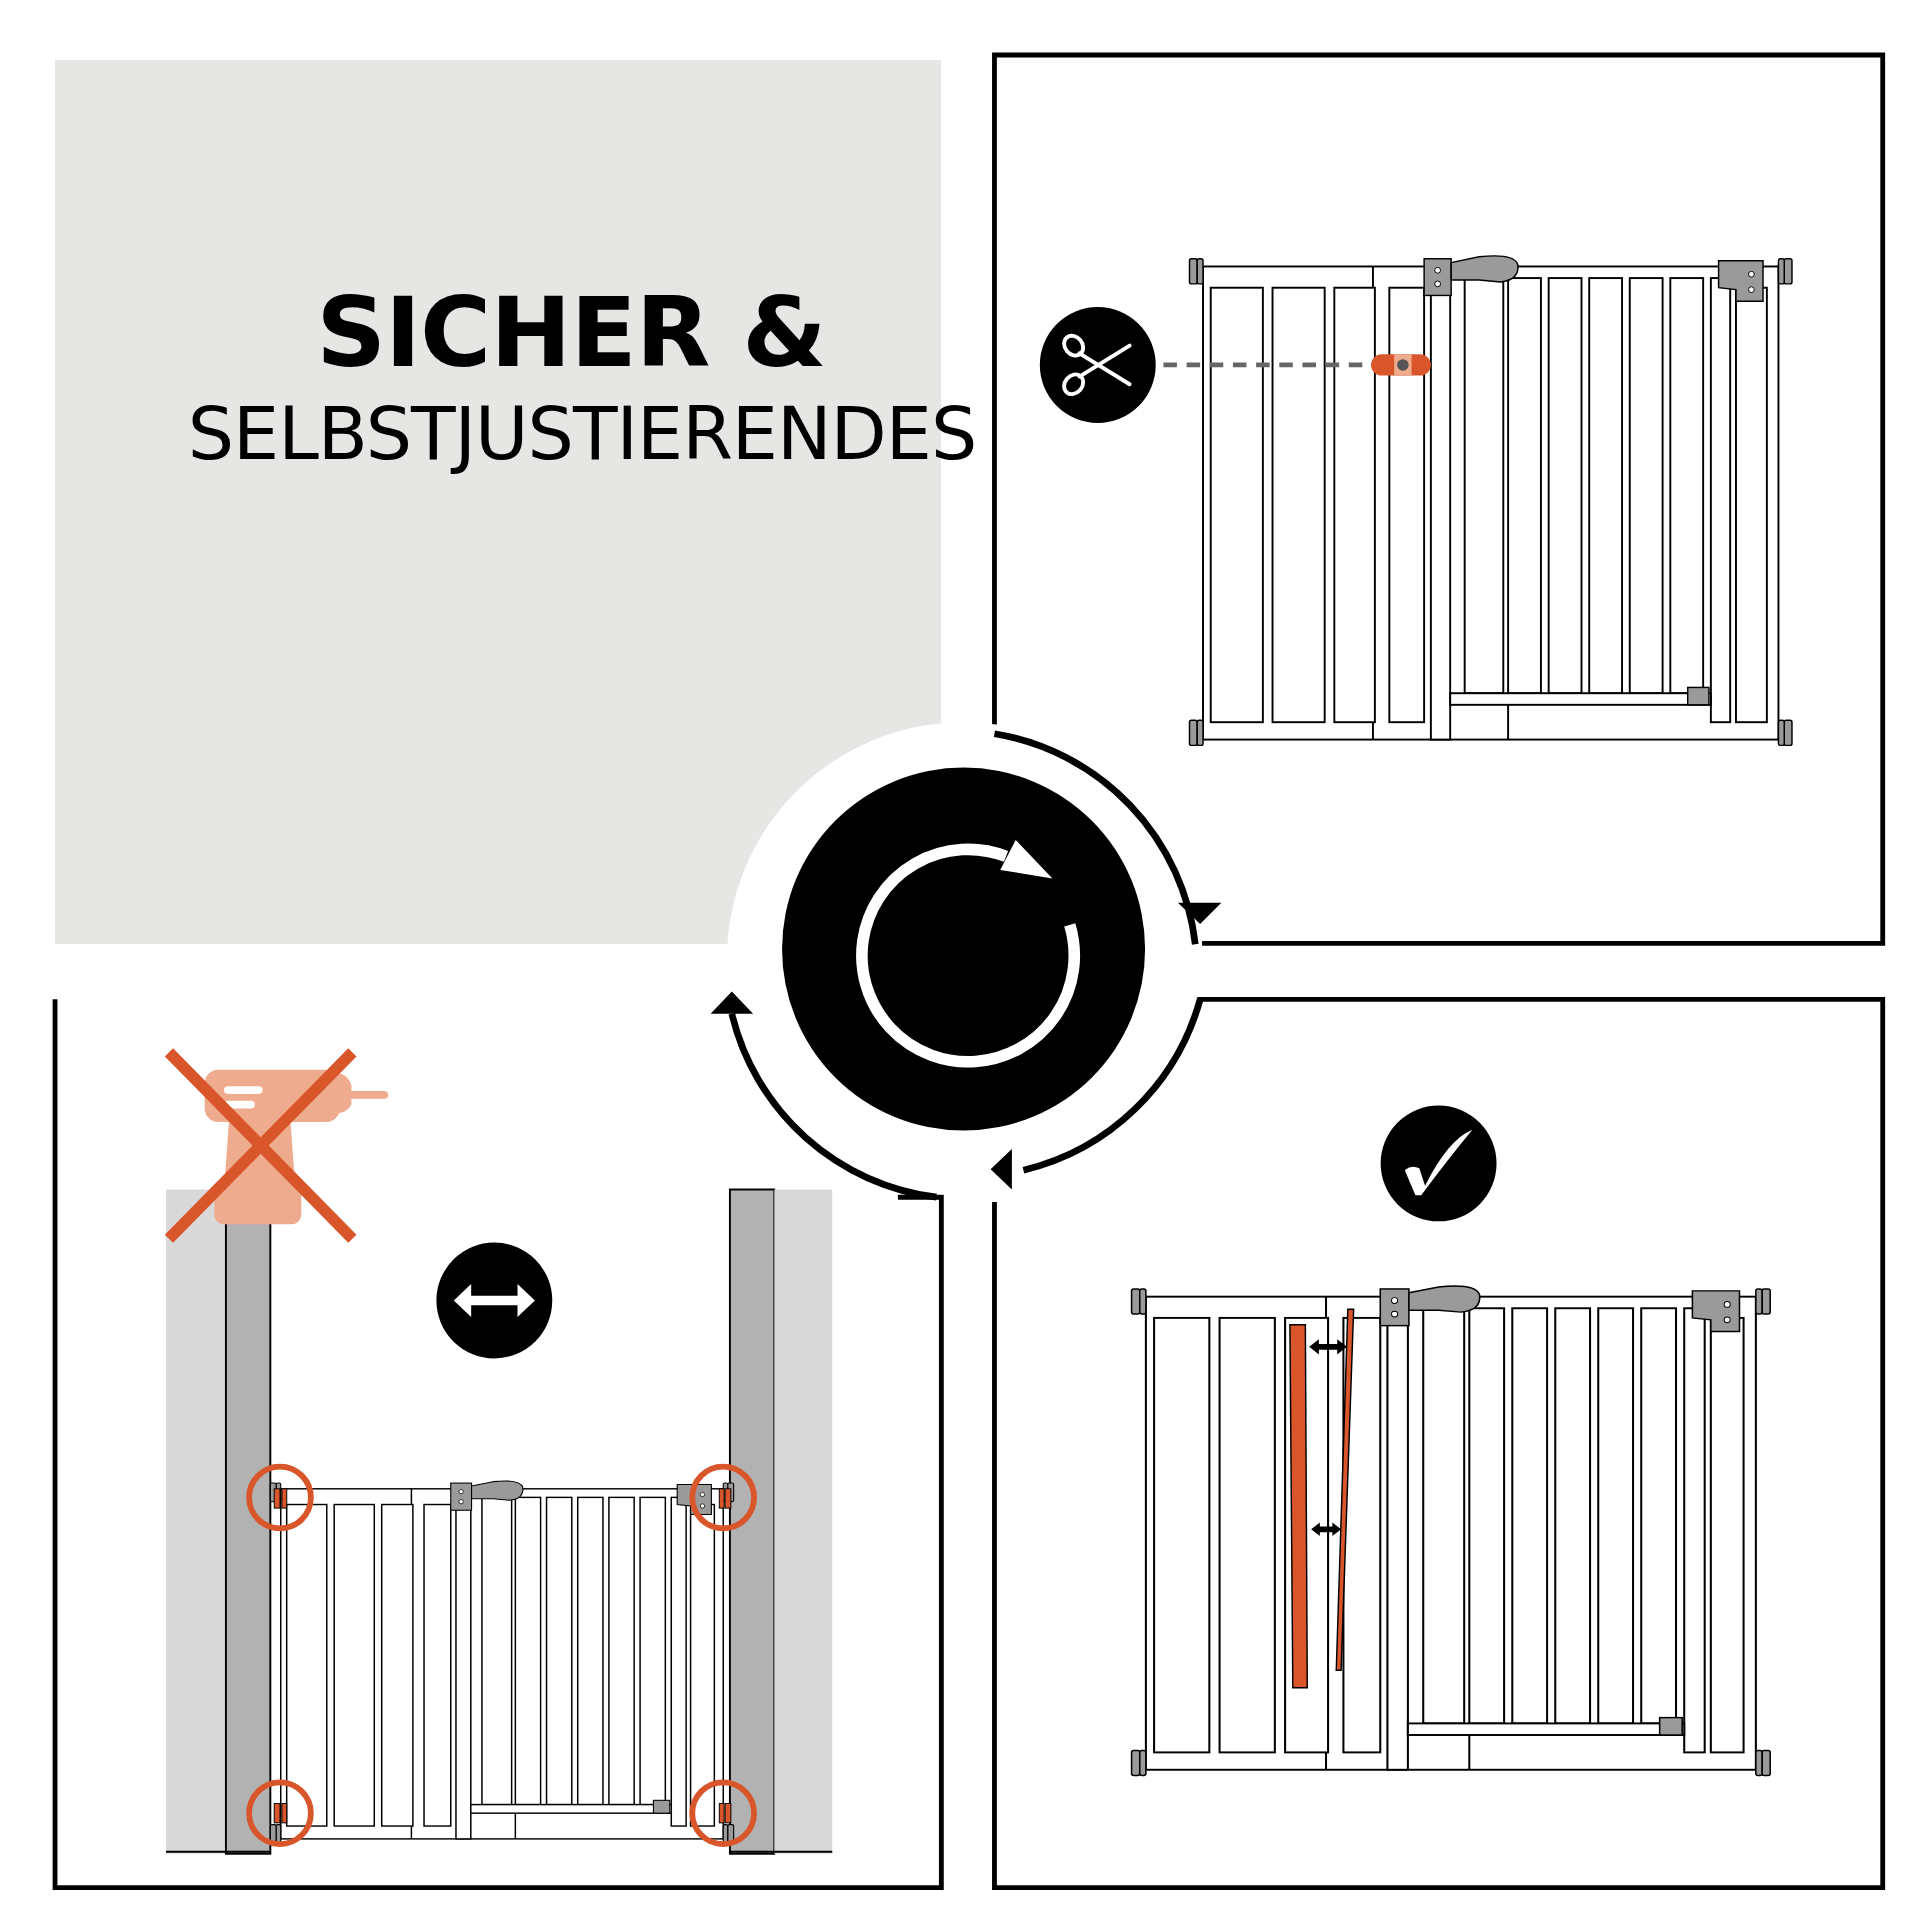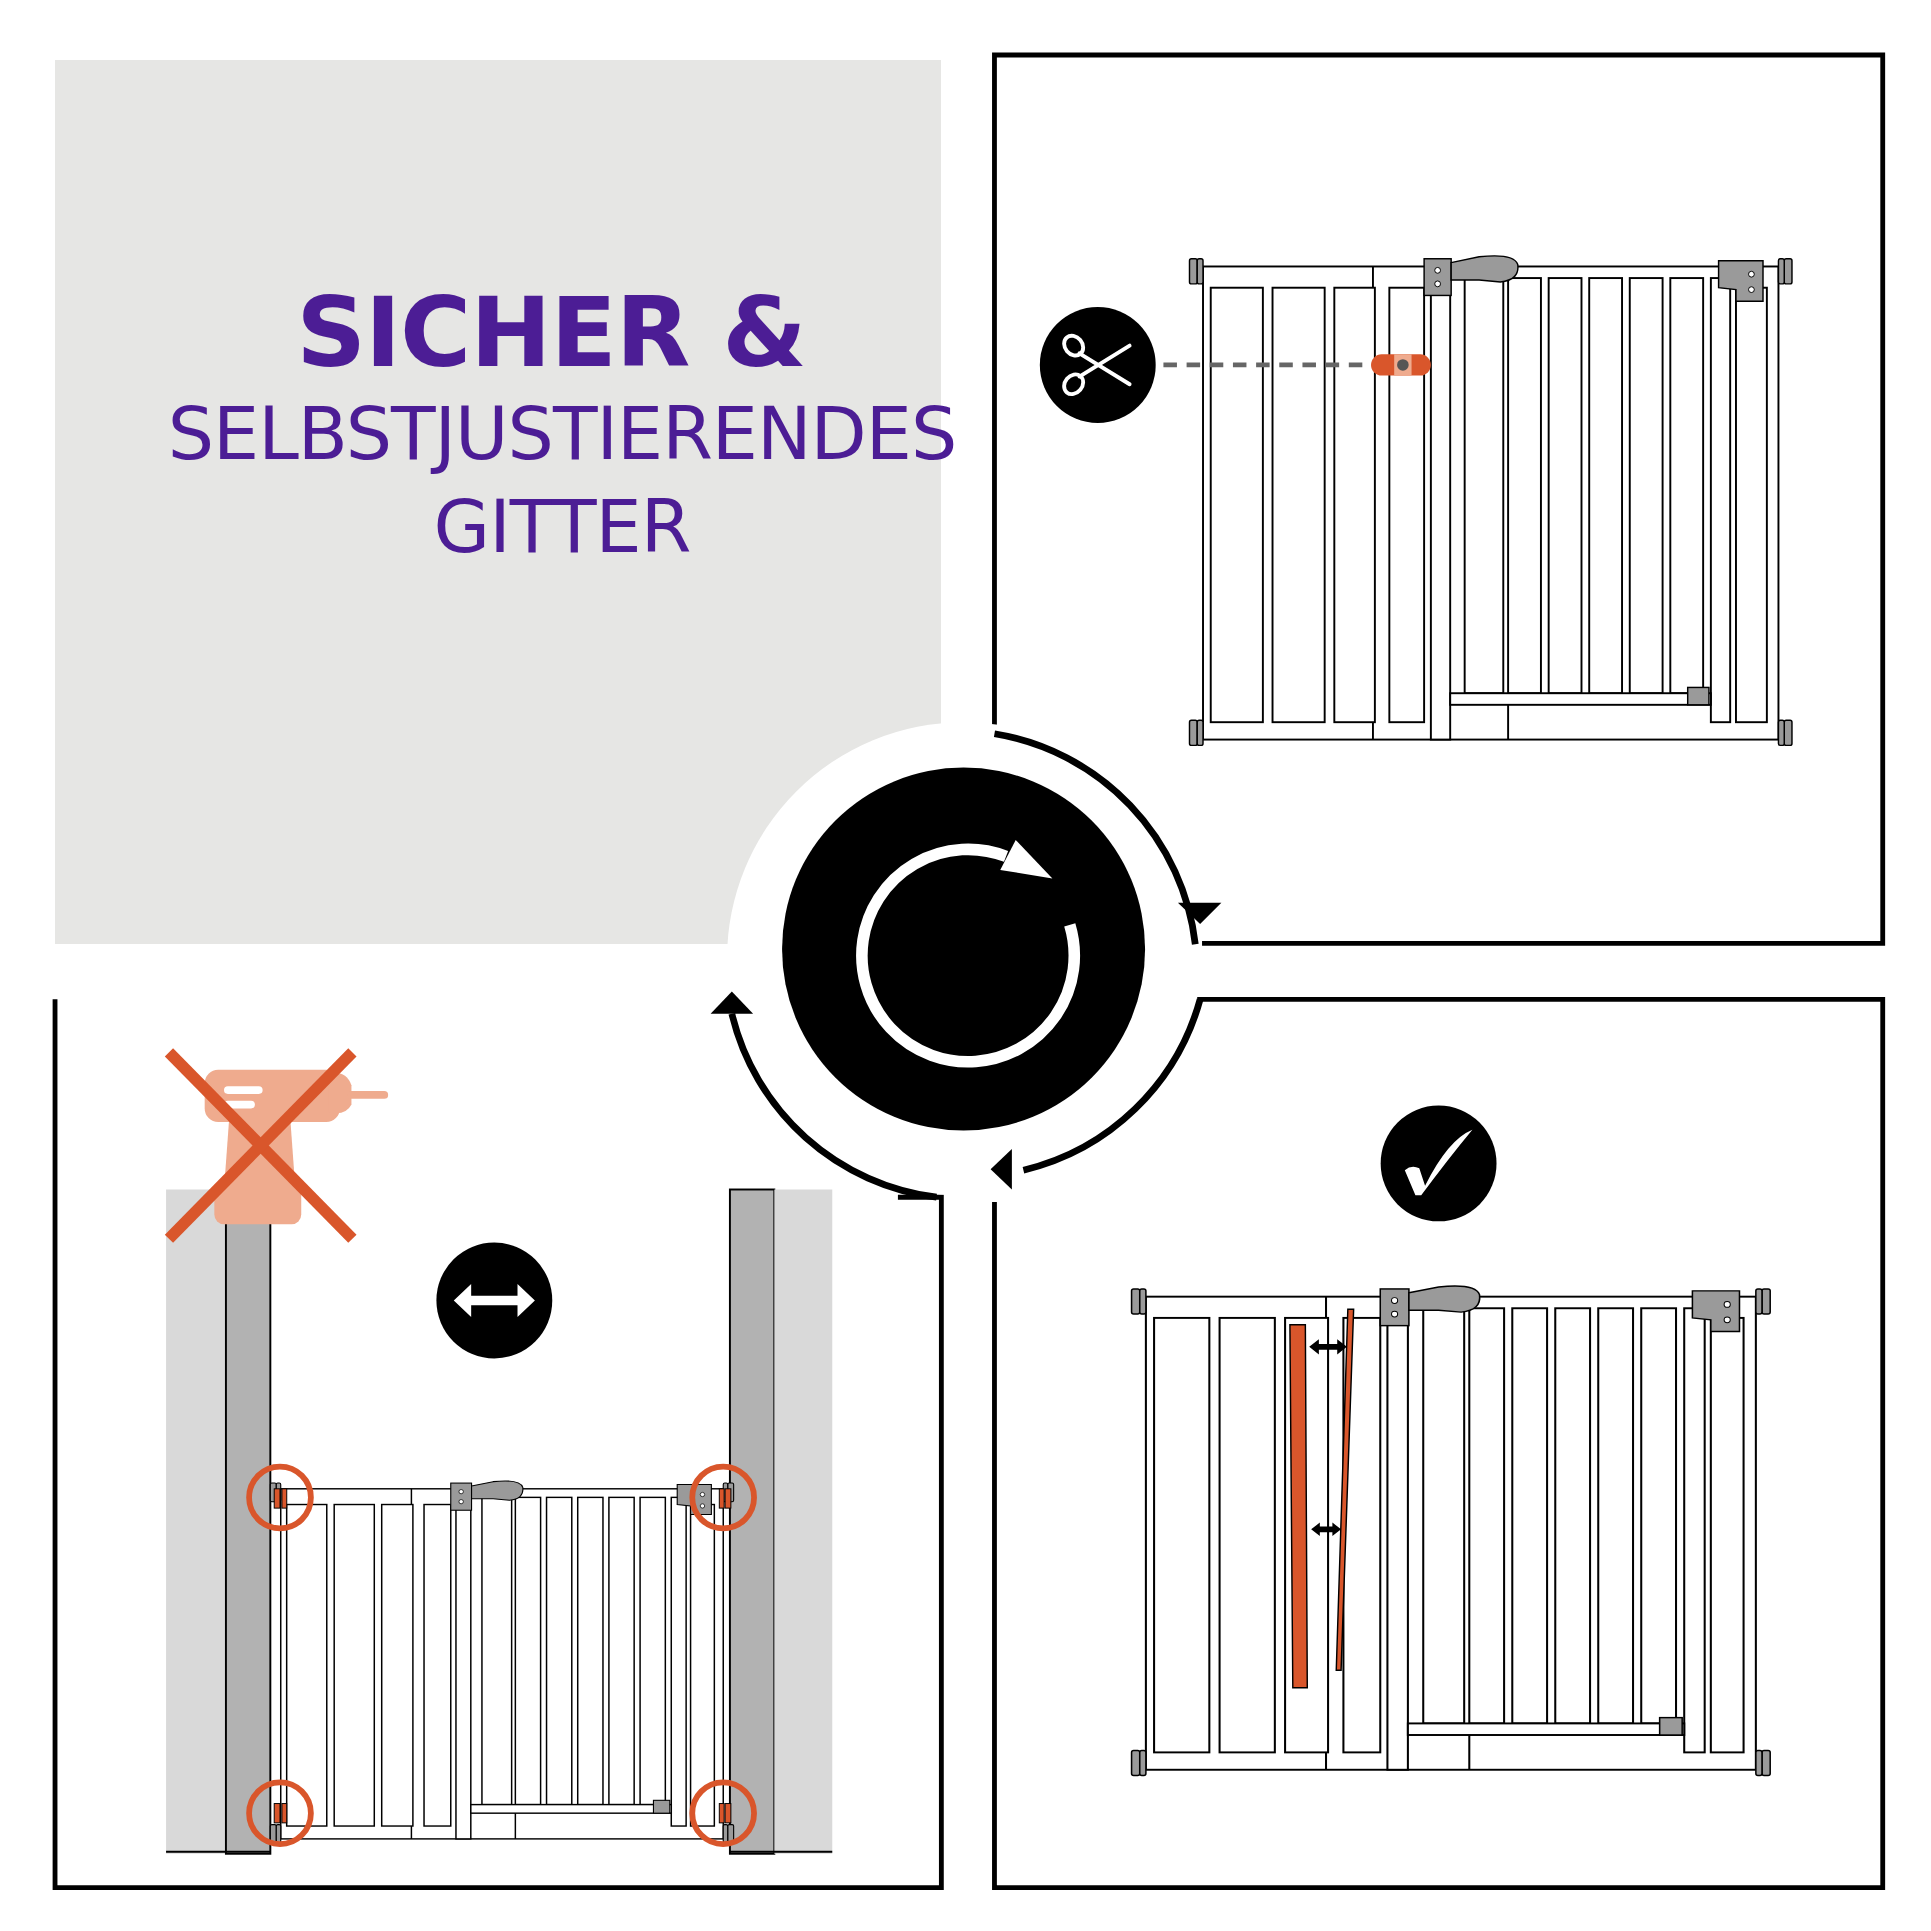--- a/index.html
+++ b/index.html
@@ -1,34 +1,33 @@
 <!DOCTYPE html>
 <html><head>
 <meta charset="utf-8">
 <style>
   html, body { margin:0; padding:0; background:#ffffff; }
   body { width:1931px; height:1931px; position:relative; overflow:hidden; font-family:"DejaVu Sans", "Liberation Sans", sans-serif; }
   #stage { position:absolute; left:0; top:0; width:1931px; height:1931px; }
   .title-box { position:absolute; left:55px; top:60px; width:886px; height:884px; background:#e6e6e4; }
-  .headline { position:absolute; left:55px; top:280px; width:992px; text-align:center; color:#4c1d95; }
+  .headline { position:absolute; left:55px; top:280px; width:992px; text-align:center; color:#000000;padding-left:20px; }
   .headline .h1 { display:block; font-family:"DejaVu Sans", sans-serif; font-weight:bold; font-size:97px; line-height:106px; letter-spacing:-1px; }
   .headline .h2 { display:block; font-family:"DejaVu Sans", sans-serif; font-weight:normal; font-size:73px; line-height:91px; letter-spacing:-1px; margin-top:1.9px;margin-left:22px; }
   svg { position:absolute; left:0; top:0; }
 </style>
 </head>
 <body>
 
 <div id="stage">
 
   <div class="title-box"></div>
 
   <div class="headline">
     <span class="h1">SICHER &amp;</span>
     <span class="h2">SELBSTJUSTIERENDES</span>
-    <span class="h2">GITTER</span>
   </div>
 
   <svg width="1931" height="1931" viewBox="0 0 2000 2000" xmlns="http://www.w3.org/2000/svg">
     <defs>
 
       <g id="gate">
 
         <rect x="14" y="0" width="596" height="490" fill="#fff" stroke="#000" stroke-width="2"></rect>
 
         <rect x="22" y="22" width="54" height="450" fill="#fff" stroke="#000" stroke-width="2"></rect>

